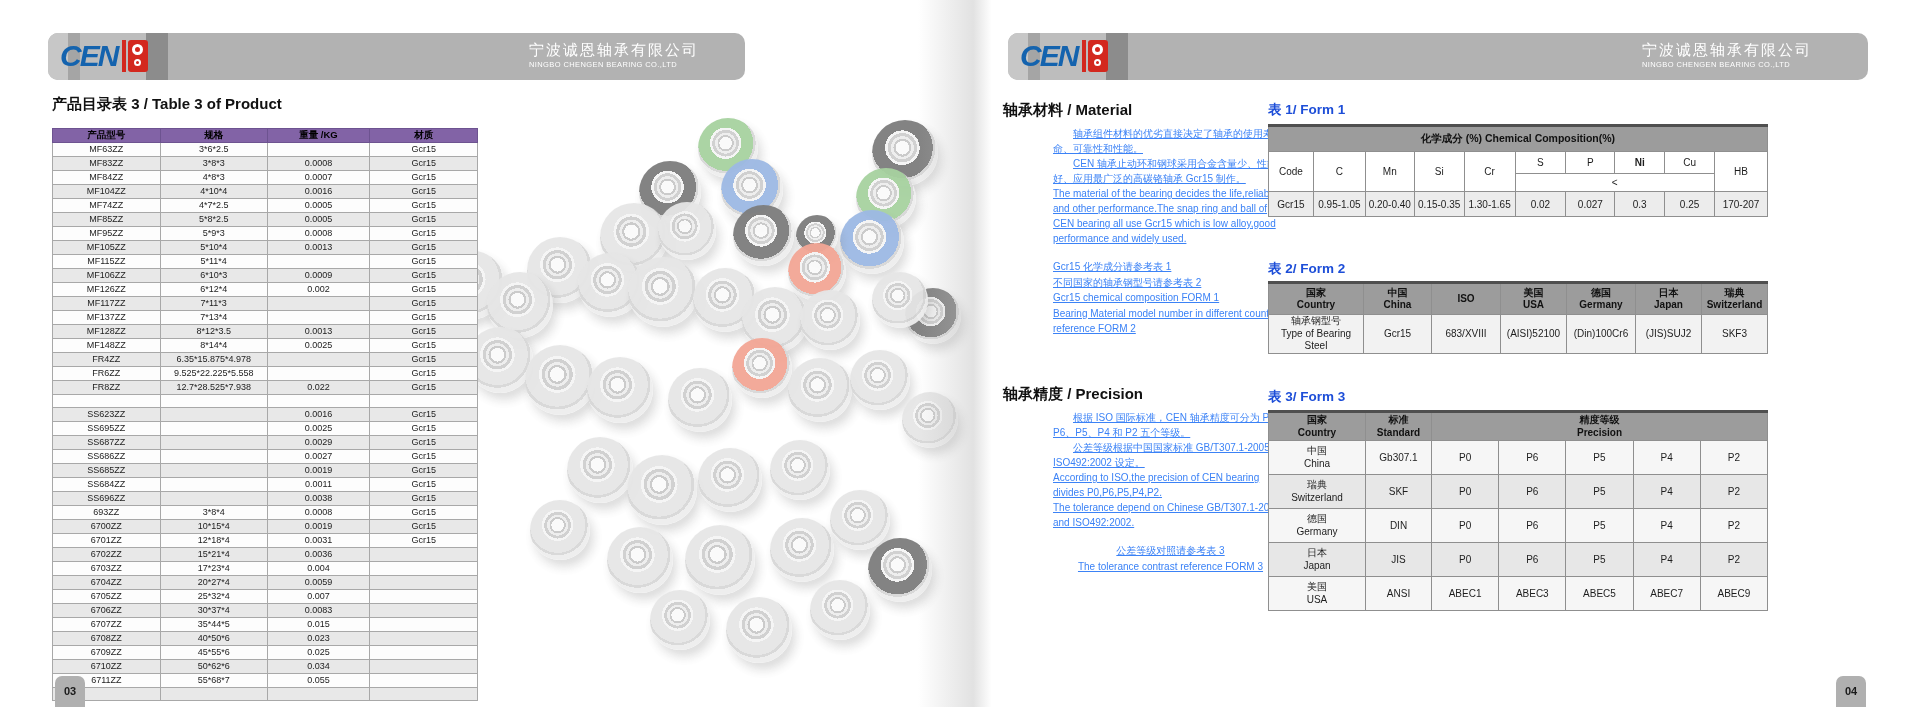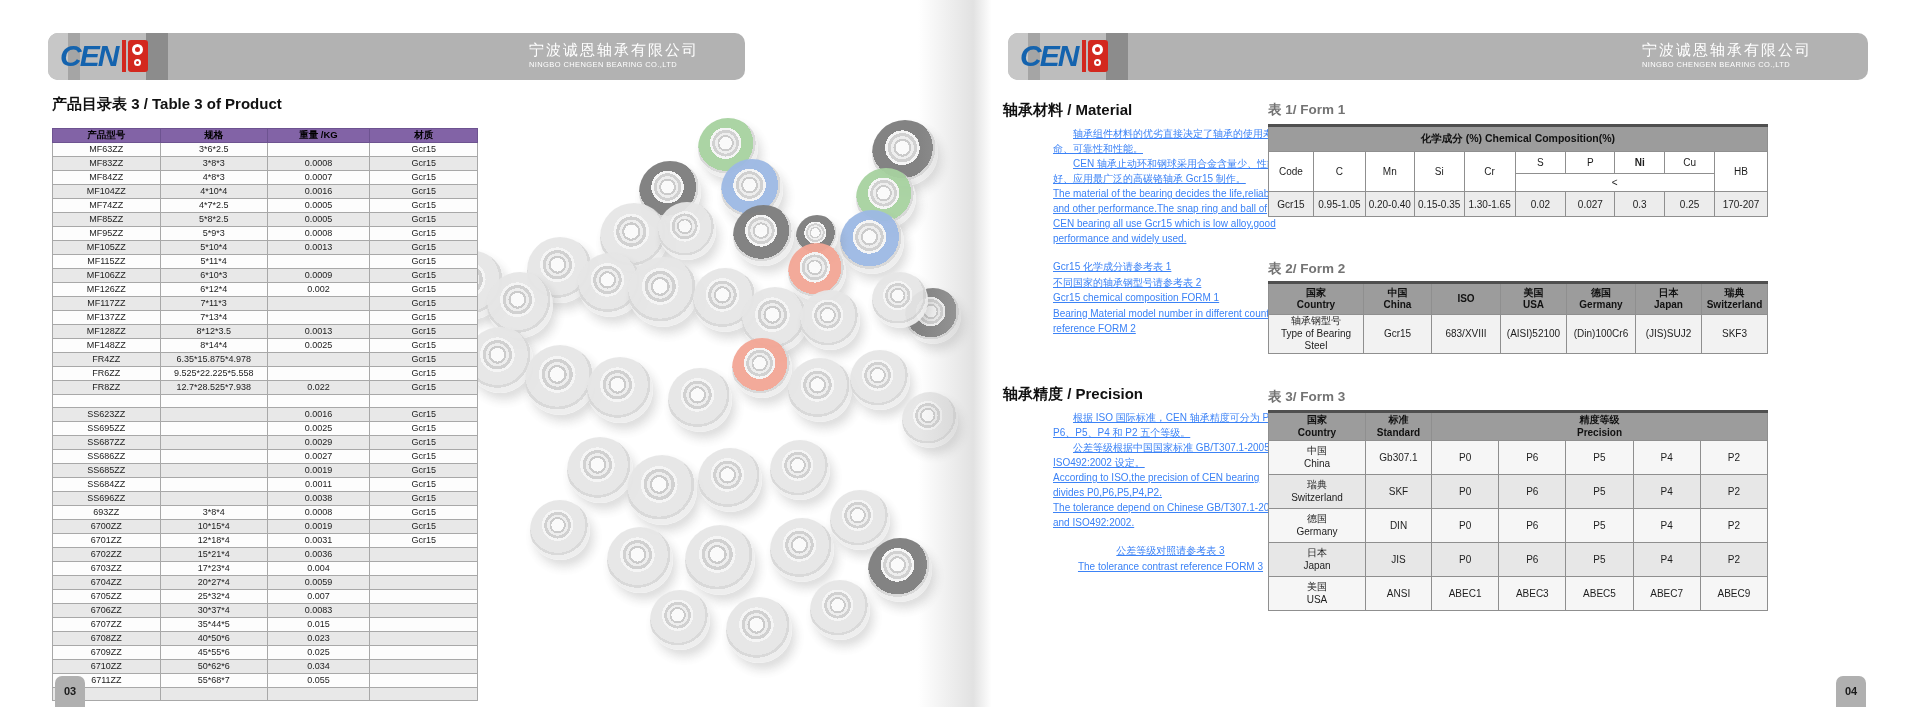--- a/index.html
+++ b/index.html
@@ -27,21 +27,21 @@
   .bearing-glyph .ring-top { position:absolute; left:4px; top:4px; width:11px; height:11px;
                    border:3px solid #ffffff; border-radius:50%; }
   .bearing-glyph .ring-bot { position:absolute; left:6px; top:19px; width:7px; height:7px;
                    border:2.5px solid #ffffff; border-radius:50%; }
   .company { position:absolute; top:7px; z-index:2; color:#ffffff; }
   .company .cn { font-size:15px; letter-spacing:2px; line-height:19px; }
   .company .en { font-size:7.5px; letter-spacing:.4px; line-height:11px; }
 
   
   .section-title { position:absolute; font-size:15px; font-weight:bold; color:#111; z-index:5; }
-  .form-title { position:absolute; font-size:13.5px; font-weight:bold; color:#737373; z-index:5; }
+  .form-title { position:absolute; font-size:13.5px; font-weight:bold; color:#1d4ed8; z-index:5; }
 
   
   table { border-collapse:collapse;padding-left:32px; }
   .product-table { position:absolute; left:52px; top:128px; width:426px; z-index:5;
                    font-size:9px; color:#222; background:#fff; border:1px solid #777; }
   .product-table th { background:#8263a6; color:#000; font-weight:bold; font-size:9.5px;
                       height:14px; border:1px solid #6d5390; text-align:center; }
   .product-table td { height:13px; line-height:13px; text-align:center; border:1px solid #a8a8a8;
                       padding:0; white-space:nowrap; }
   .product-table tr.alt td { background:#e8e8e8; }

